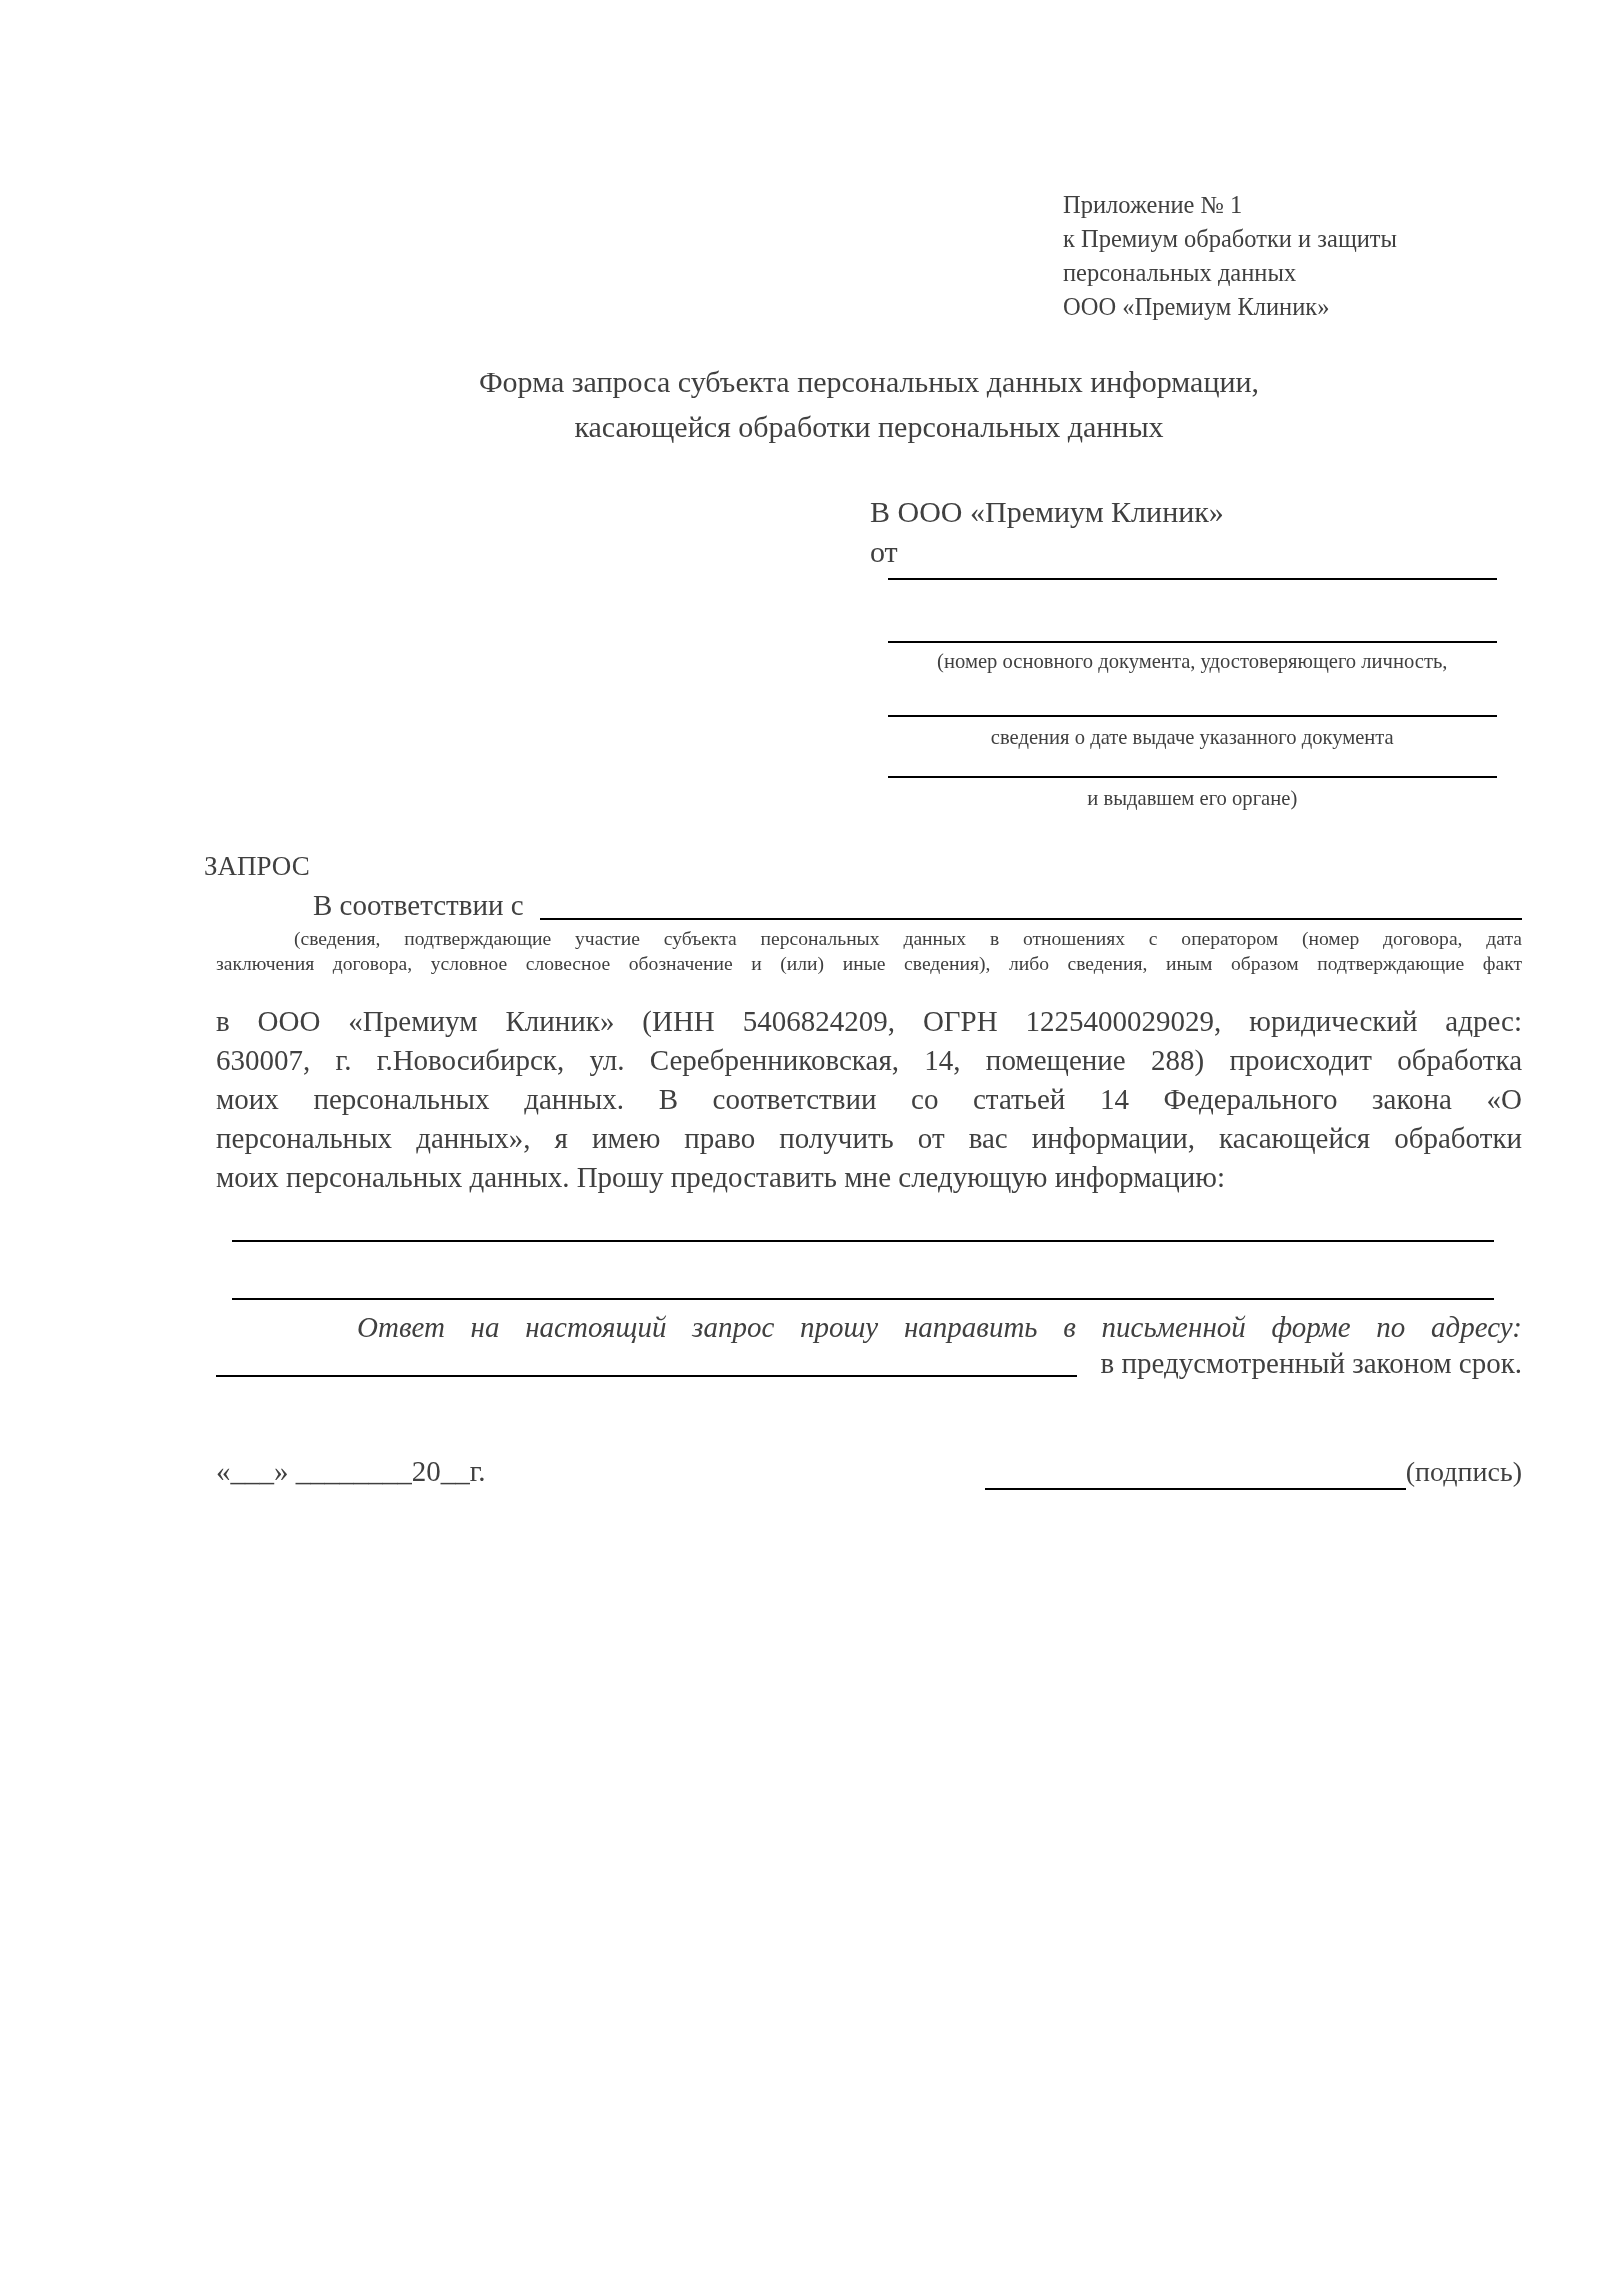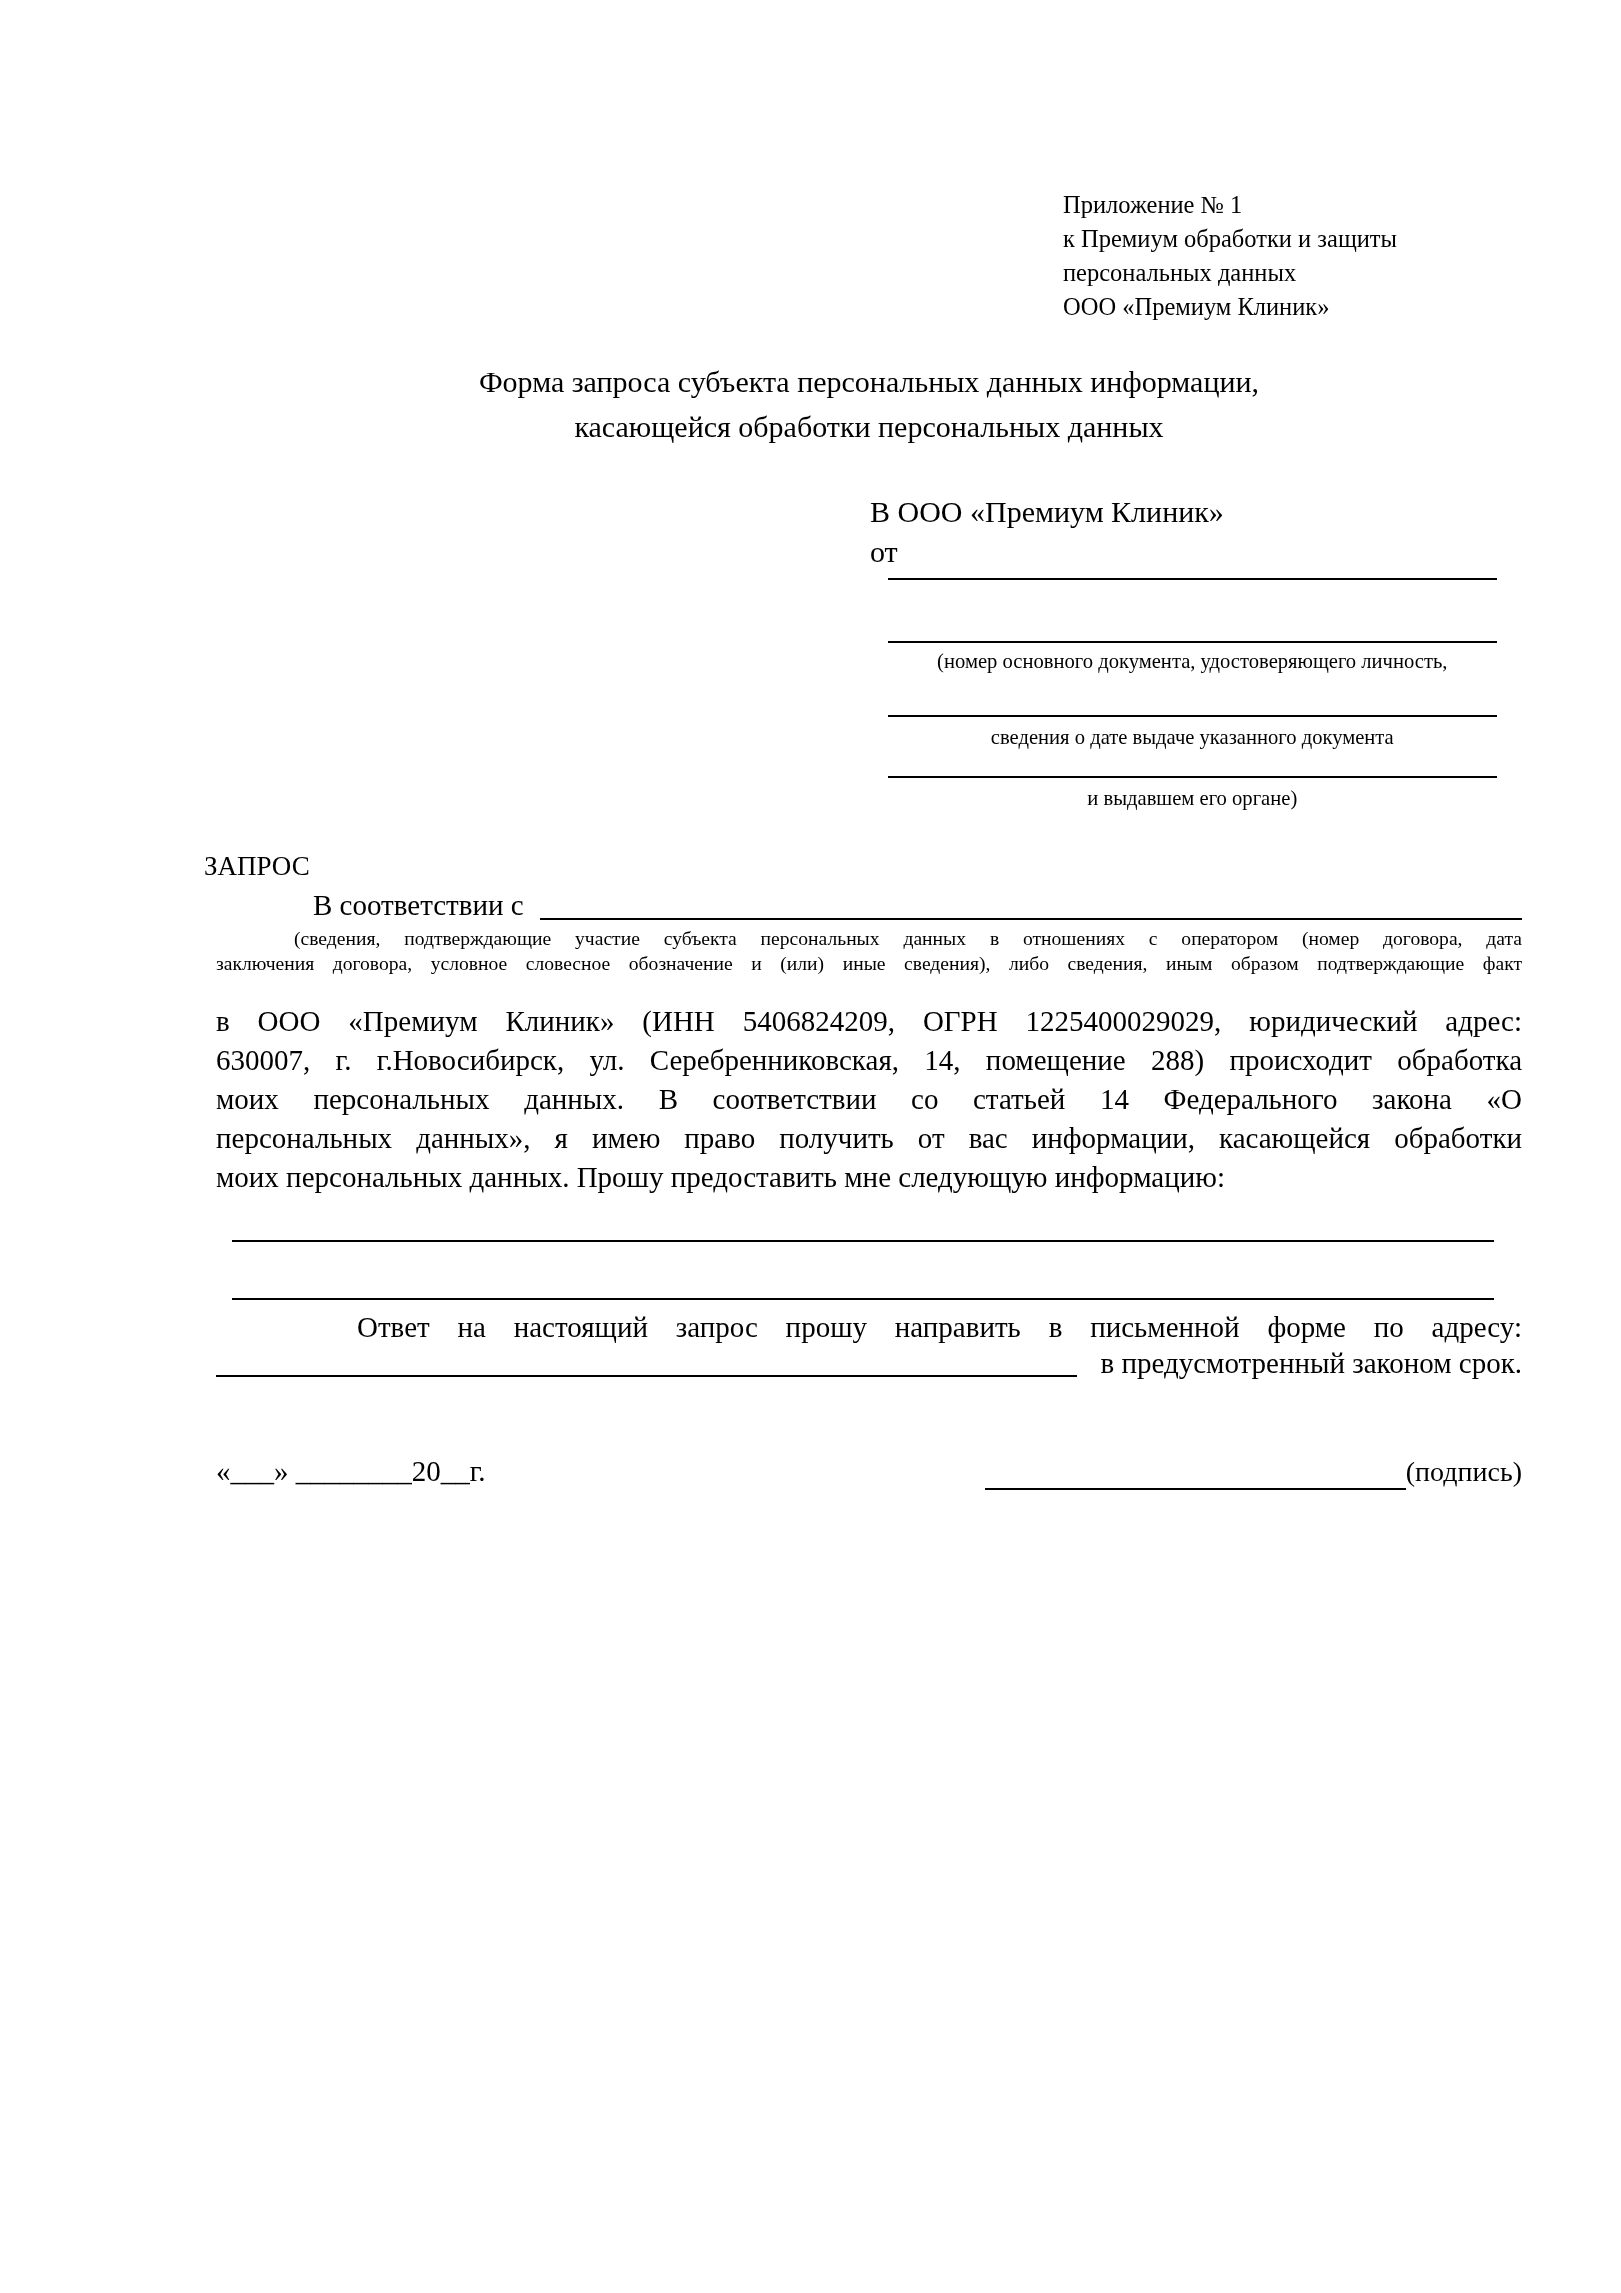--- a/index.html
+++ b/index.html
@@ -5,21 +5,21 @@
   html, body {
     margin: 0;
     padding: 0;
     background: #ffffff;
   }
   .page {
     position: relative;
     width: 1621px;
     height: 2294px;
     background: #ffffff;
-    color: #000000;
+    color: #404040;
     font-family: "Liberation Serif", "DejaVu Serif", serif;
     overflow: hidden;
   }
   .abs { position: absolute; }
 
   
   .header-block {
     left: 1063px;
     top: 188px;
     font-size: 24.5px;
@@ -133,20 +133,21 @@
     left: 216px;
     top: 1308px;
     width: 1306px;
     font-size: 29px;
     line-height: 39px;
   }
   .reply-para .r-line1 {
     text-align: justify;
     text-align-last: justify;
     text-indent: 141px;
+    font-style: italic;
   }
   .reply-row {
     display: flex;
     height: 33px;
   }
   .reply-row .fill-line {
     flex: 1;
     align-self: flex-end;
     border-bottom: 2.9px solid #000000;
     margin-bottom: 2.9px;

